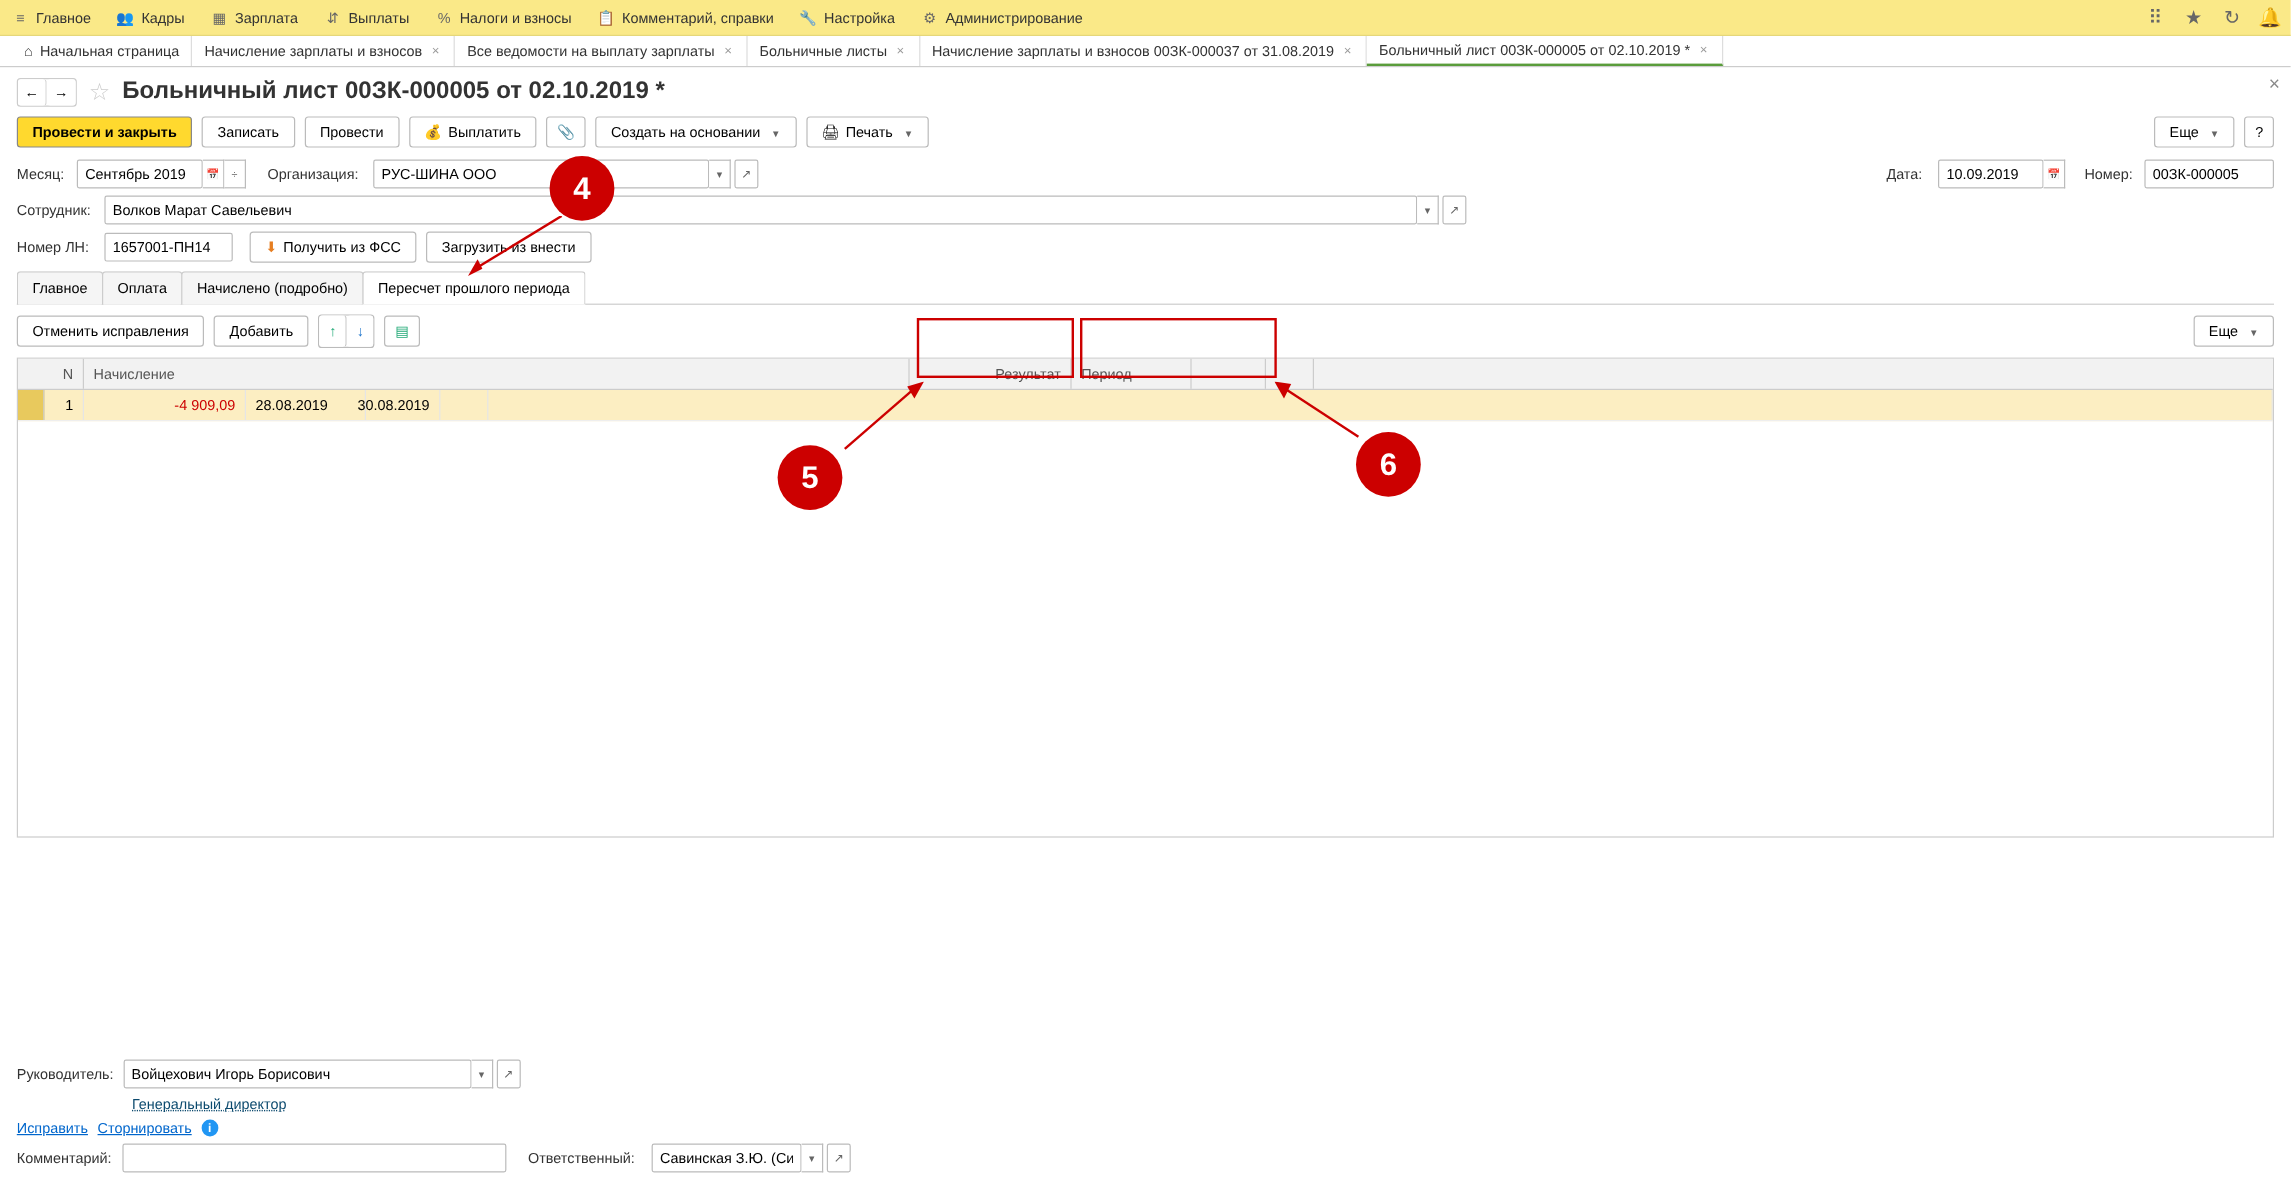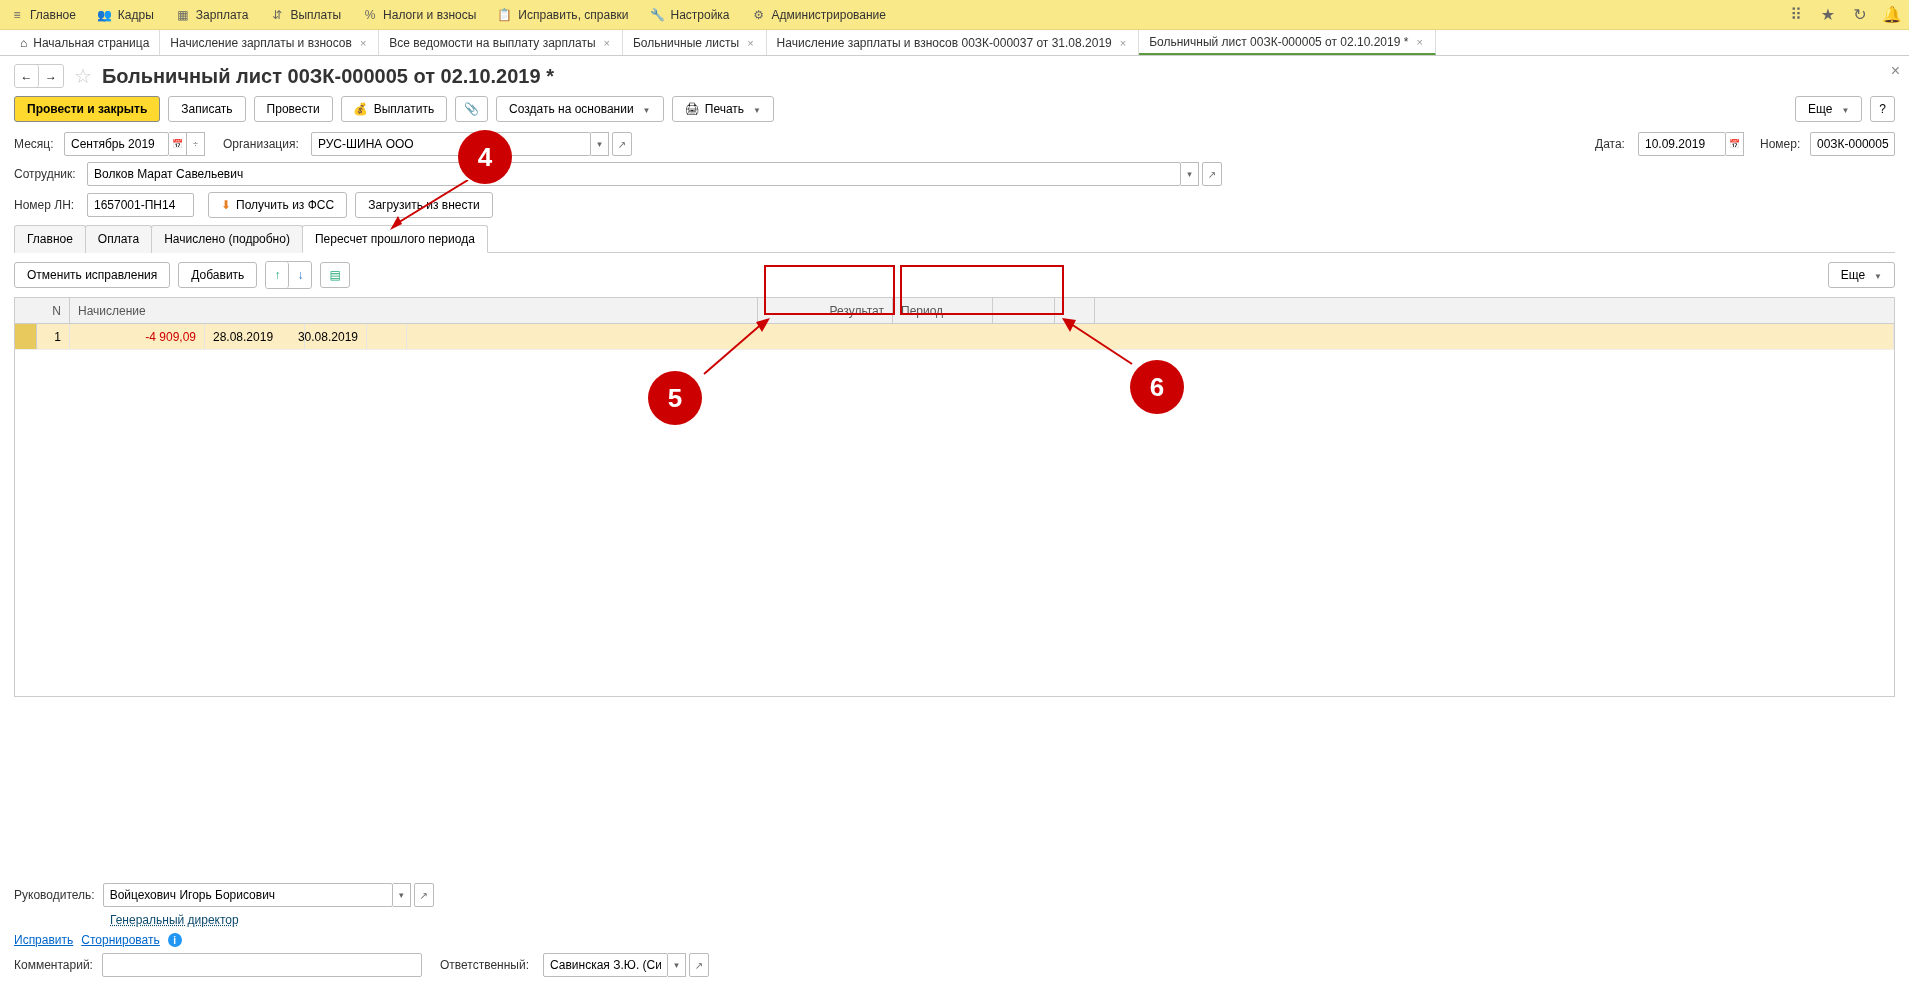--- a/index.html
+++ b/index.html
@@ -82,21 +82,21 @@
     <div class="topbar-item">
         <span class="tb-icon">⇵</span>
         <span>Выплаты</span>
       </div>
     <div class="topbar-item">
         <span class="tb-icon">%</span>
         <span>Налоги и взносы</span>
       </div>
     <div class="topbar-item">
         <span class="tb-icon">📋</span>
-        <span>Исправить, справки</span>
+        <span>Комментарий, справки</span>
       </div>
     <div class="topbar-item">
         <span class="tb-icon">🔧</span>
         <span>Настройка</span>
       </div>
     <div class="topbar-item">
         <span class="tb-icon">⚙</span>
         <span>Администрирование</span>
       </div>
   </div>
@@ -194,21 +194,21 @@
     </div>
     <div class="spacer"></div>
     <span class="lbl" style="min-width:35px">Дата:</span>
     <div style="display:flex">
       <div class="field" style="width:88px">
           <input class="input-field" value="10.09.2019" style="">
         </div>
       <div class="select-btn">📅</div>
     </div>
     <span class="lbl" style="min-width:42px;margin-left:8px">Номер:</span>
-    <div class="field" style="width:85px">
+    <div class="field" style="width:108px">
         <span>00ЗК-000005</span>
       </div>
   </div>
 
   <div class="formrow">
     <span class="lbl">Сотрудник:</span>
     <div style="display:flex;flex:1;max-width:1135px">
       <div class="field field-wide">
           <input class="input-field" value="Волков Марат Савельевич" style="">
         </div>

